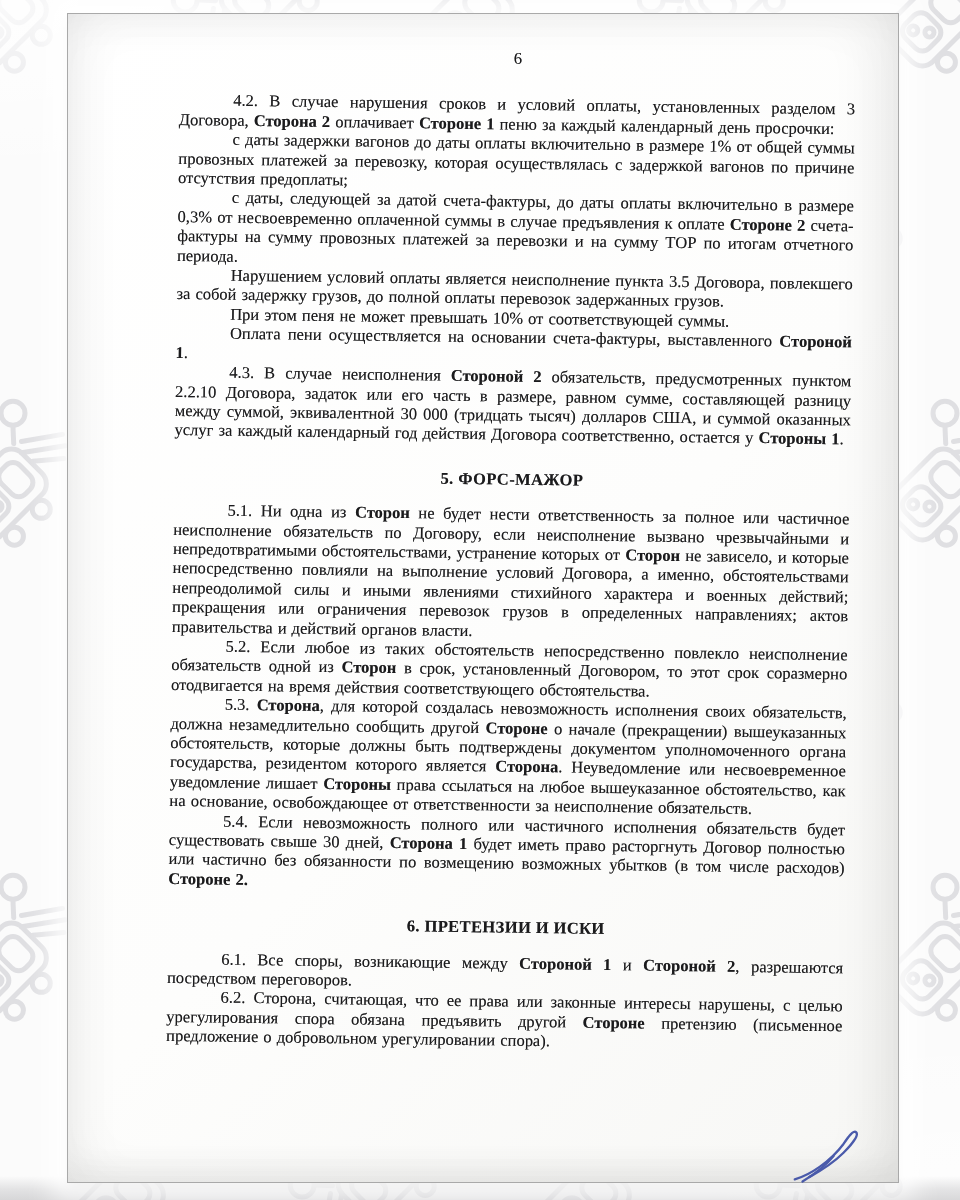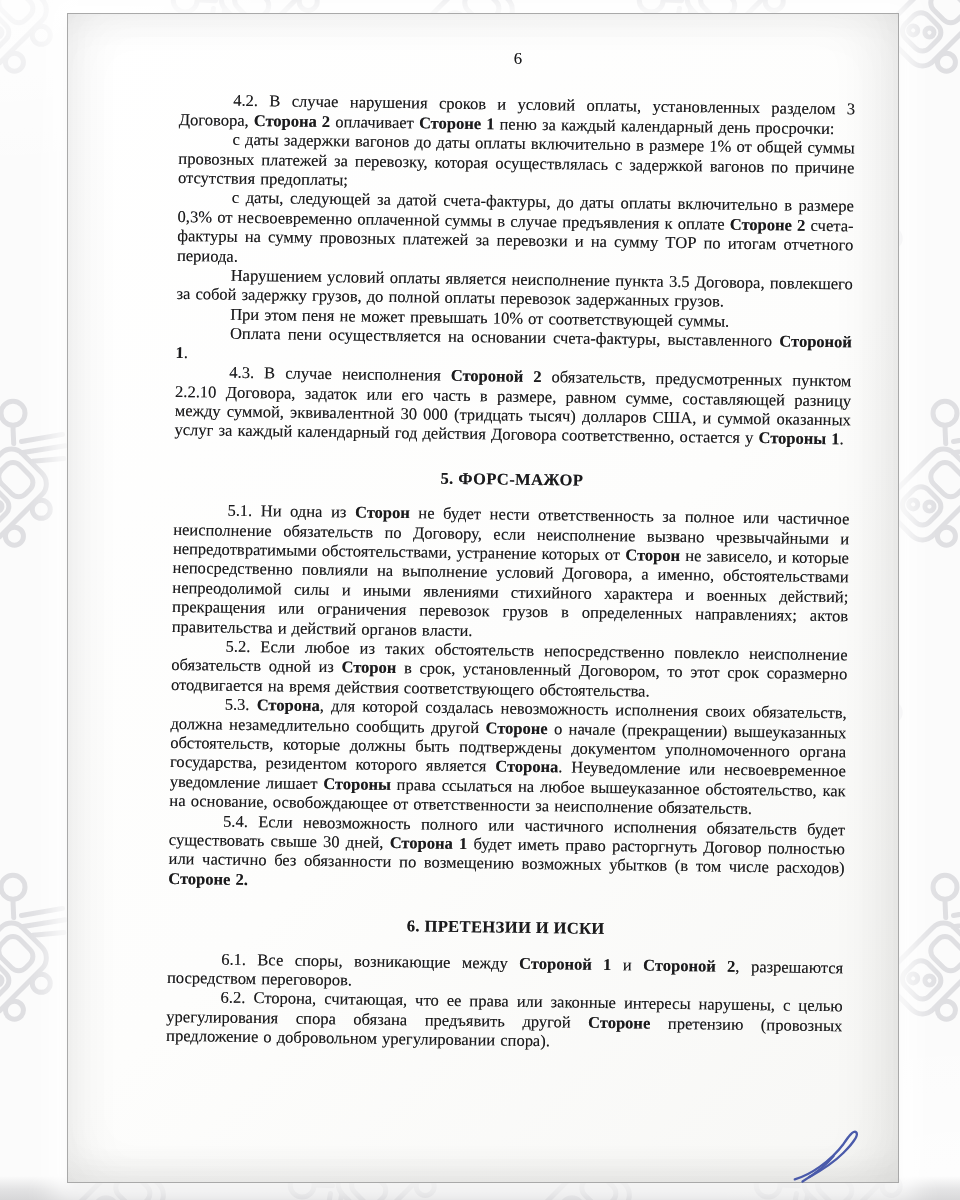--- a/index.html
+++ b/index.html
@@ -552,21 +552,21 @@
         <p class="para"><span>При этом пеня не может превышать 10% от соответствующей суммы.</span></p>
         <p class="para"><span>Оплата пени осуществляется на основании счета-фактуры, выставленного </span><b>Стороной 1</b><span>.</span></p>
         <p class="para"><span>4.3. В случае неисполнения </span><b>Стороной 2</b><span> обязательств, предусмотренных пунктом 2.2.10 Договора, задаток или его часть в размере, равном сумме, составляющей разницу между суммой, эквивалентной 30 000 (тридцать тысяч) долларов США, и суммой оказанных услуг за каждый календарный год действия Договора соответственно, остается у </span><b>Стороны 1</b><span>.</span></p>
         <div class="heading"><b>5. ФОРС-МАЖОР</b></div>
         <p class="para"><span>5.1. Ни одна из </span><b>Сторон</b><span> не будет нести ответственность за полное или частичное неисполнение обязательств по Договору, если неисполнение вызвано чрезвычайными и непредотвратимыми обстоятельствами, устранение которых от </span><b>Сторон</b><span> не зависело, и которые непосредственно повлияли на выполнение условий Договора, а именно, обстоятельствами непреодолимой силы и иными явлениями стихийного характера и военных действий; прекращения или ограничения перевозок грузов в определенных направлениях; актов правительства и действий органов власти.</span></p>
         <p class="para"><span>5.2. Если любое из таких обстоятельств непосредственно повлекло неисполнение обязательств одной из </span><b>Сторон</b><span> в срок, установленный Договором, то этот срок соразмерно отодвигается на время действия соответствующего обстоятельства.</span></p>
         <p class="para"><span>5.3. </span><b>Сторона</b><span>, для которой создалась невозможность исполнения своих обязательств, должна незамедлительно сообщить другой </span><b>Стороне</b><span> о начале (прекращении) вышеуказанных обстоятельств, которые должны быть подтверждены документом уполномоченного органа государства, резидентом которого является </span><b>Сторона</b><span>. Неуведомление или несвоевременное уведомление лишает </span><b>Стороны</b><span> права ссылаться на любое вышеуказанное обстоятельство, как на основание, освобождающее от ответственности за неисполнение обязательств.</span></p>
         <p class="para"><span>5.4. Если невозможность полного или частичного исполнения обязательств будет существовать свыше 30 дней, </span><b>Сторона 1</b><span> будет иметь право расторгнуть Договор полностью или частично без обязанности по возмещению возможных убытков (в том числе расходов) </span><b>Стороне 2.</b></p>
         <div class="heading"><b>6. ПРЕТЕНЗИИ И ИСКИ</b></div>
         <p class="para"><span>6.1. Все споры, возникающие между </span><b>Стороной 1</b><span> и </span><b>Стороной 2</b><span>, разрешаются посредством переговоров.</span></p>
-        <p class="para"><span>6.2. Сторона, считающая, что ее права или законные интересы нарушены, с целью урегулирования спора обязана предъявить другой </span><b>Стороне</b><span> претензию (провозных предложение о добровольном урегулировании спора).</span></p>
+        <p class="para"><span>6.2. Сторона, считающая, что ее права или законные интересы нарушены, с целью урегулирования спора обязана предъявить другой </span><b>Стороне</b><span> претензию (письменное предложение о добровольном урегулировании спора).</span></p>
       </div>
   </div>
   <svg class="signature" viewBox="0 0 64 56" xmlns="http://www.w3.org/2000/svg">
     <g fill="none" stroke="#3c4ea5" stroke-width="2.1" stroke-linecap="round" opacity="0.92">
       <path d="M2 50 C 16 46, 34 34, 46 18 C 50 12, 55 5, 57.5 7.5 C 60 10, 54 18, 46 26 C 38 34, 26 42, 15 48"></path>
       <path d="M9 52 C 20 45, 30 38, 37 29"></path>
     </g>
   </svg>
 </div>
 

